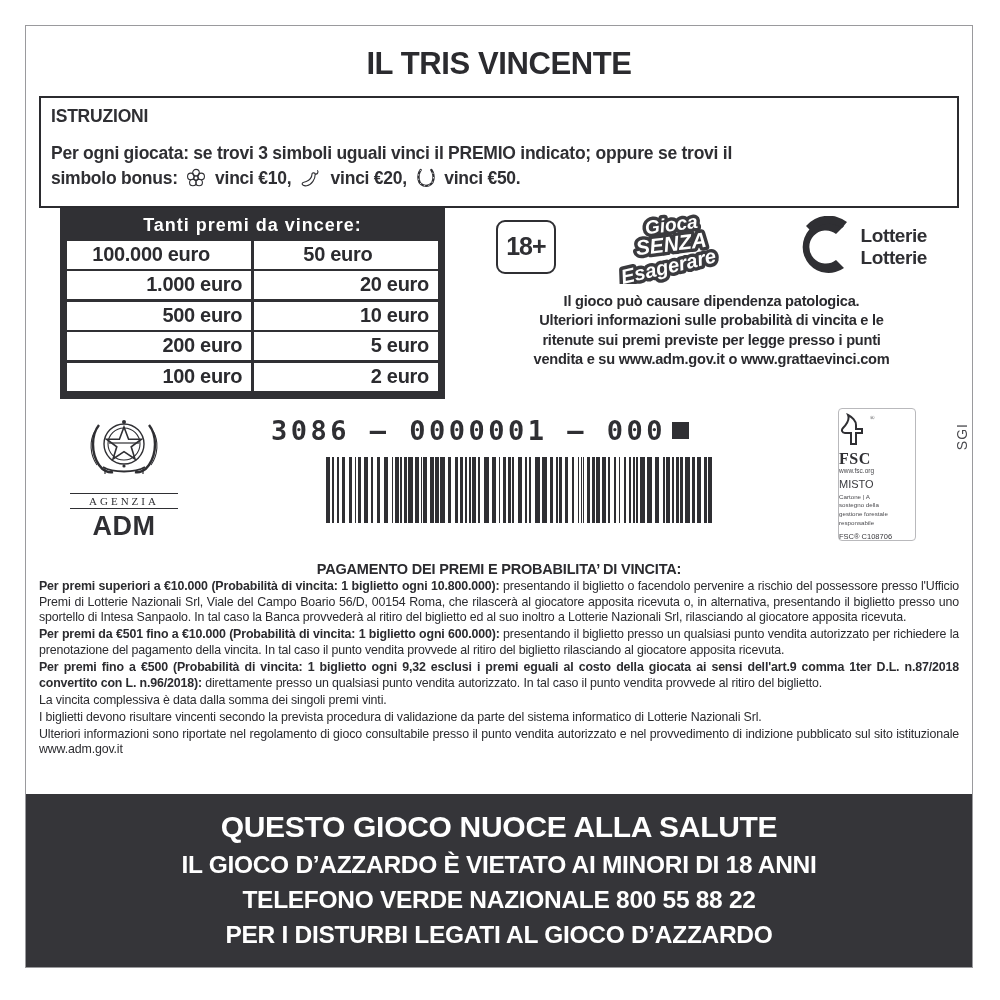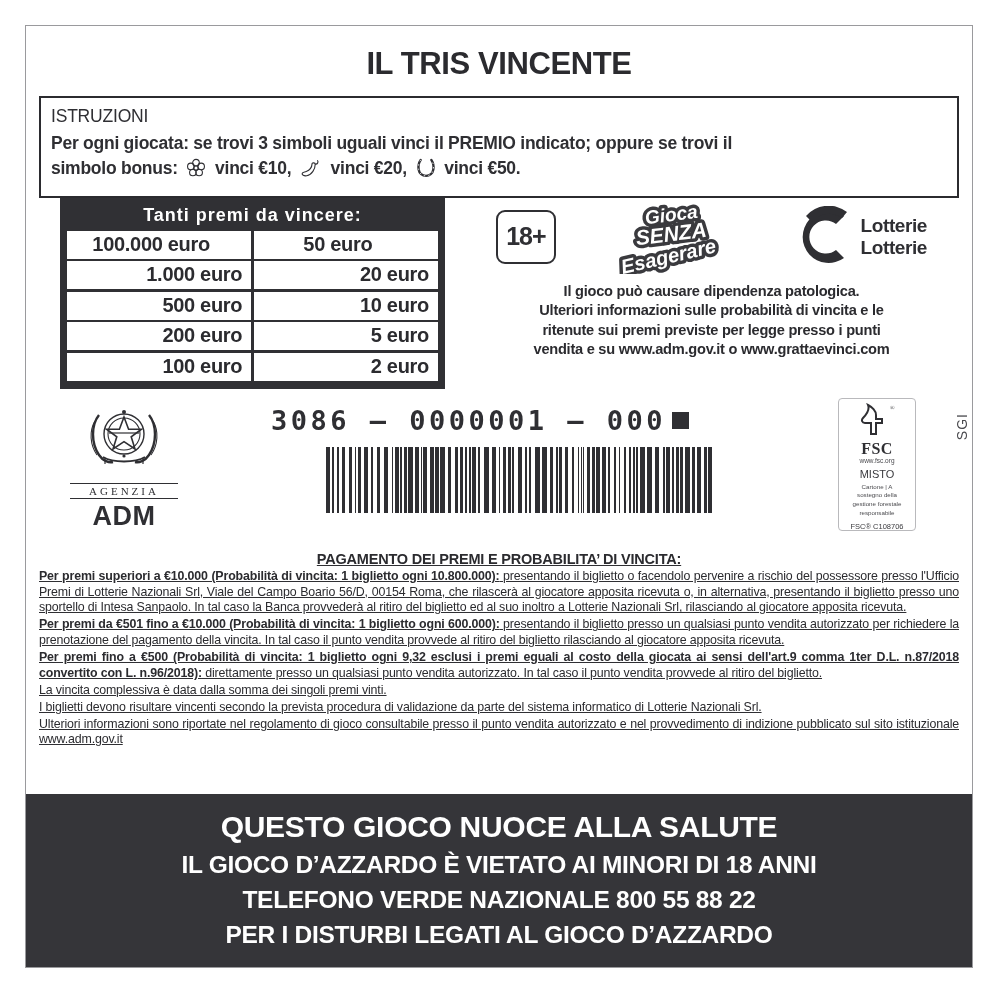--- a/index.html
+++ b/index.html
@@ -30,22 +30,22 @@
   }
 
   
   .instr{
     margin:14px 13px 0 13px;
     border:2.5px solid #2b2b2f;
     padding:8px 10px 10px 10px;
     box-sizing:border-box;
   }
   .instr-head{
-    font-size:17.5px;font-weight:normal;letter-spacing:-0.2px;
-    margin-bottom:4px;
+    font-size:17.5px;font-weight:bold;letter-spacing:-0.2px;
+    margin-bottom:14px;
   }
   .instr-body{
     font-size:17.5px;font-weight:bold;line-height:1.42;letter-spacing:-0.25px;
   }
   .sym{display:inline-block;vertical-align:-5px;margin:0 3px;}
 
   
   .midrow{display:flex;margin-top:0;}
 
   
@@ -107,35 +107,35 @@
     font-family:"DejaVu Sans Mono", monospace;
     font-size:27px;font-weight:bold;letter-spacing:3.5px;color:#2f2f33;
   }
   .serial .blk{display:inline-block;width:17px;height:17px;background:#2f2f33;vertical-align:1px;margin-left:6px;}
   .barcode{position:absolute;left:300px;top:46px;width:390px;height:66px;display:flex;align-items:flex-start;}
   .barcode i{display:block;height:100%;background:#2f2f33;}
 
   .fsc{
     position:absolute;right:56px;top:-3px;width:78px;height:133px;
     border:1px solid #b9b9bc;border-radius:4px;
-    text-align:center;box-sizing:border-box;padding-top:4px;
+    text-align:left;box-sizing:border-box;padding-top:4px;
   }
   .fsc-fsc{font-family:"Liberation Serif",serif;font-weight:bold;font-size:16px;letter-spacing:0.5px;color:#2f2f33;margin-top:-1px;}
   .fsc-url{font-size:6.5px;color:#4a4a4e;margin-top:-1px;}
   .fsc-misto{font-size:11px;color:#3a3a3e;margin-top:4px;}
   .fsc-desc{font-size:6.2px;line-height:1.42;color:#4a4a4e;margin-top:3px;}
   .fsc-code{font-size:7.5px;color:#3a3a3e;margin-top:4px;}
   .sgi{
     position:absolute;right:18px;top:12px;
     font-size:14px;color:#4a4a4e;letter-spacing:1px;
     transform:rotate(-90deg);transform-origin:right top;
   }
 
   
-  .fine{margin:0 13px 0 13px;text-decoration:underline;}
+  .fine{margin:0 13px 0 13px;}
   .fine-title{
     text-align:center;font-weight:bold;font-size:14.5px;
     letter-spacing:-0.2px;margin-bottom:2px;color:#2b2b2f;
   }
   .fine p{
     margin:0 0 1px 0;font-size:12.4px;line-height:1.28;
     text-align:justify;color:#2b2b2f;letter-spacing:-0.15px;
   }
   .fine p b{font-weight:bold;}
   .fine p.nj{text-align:left;}

